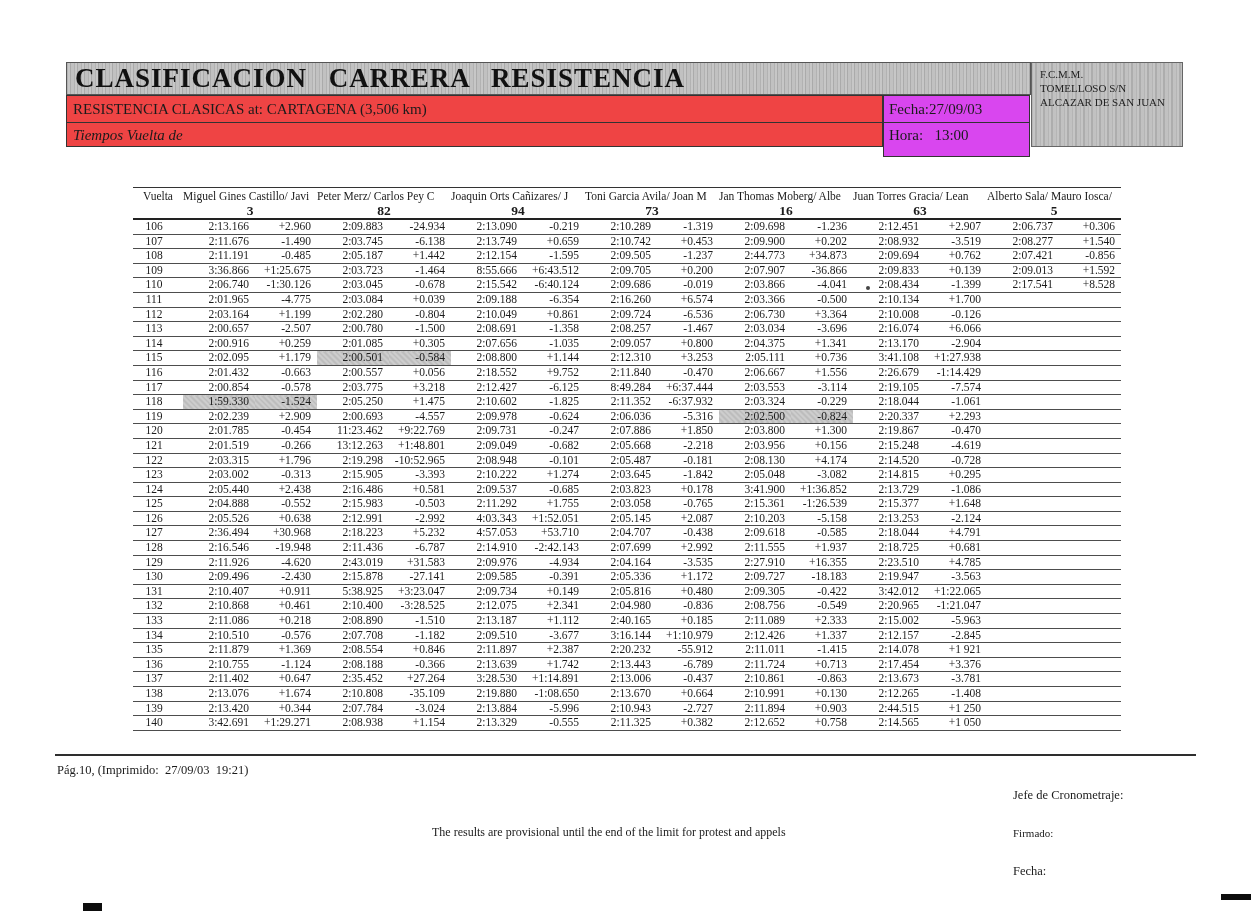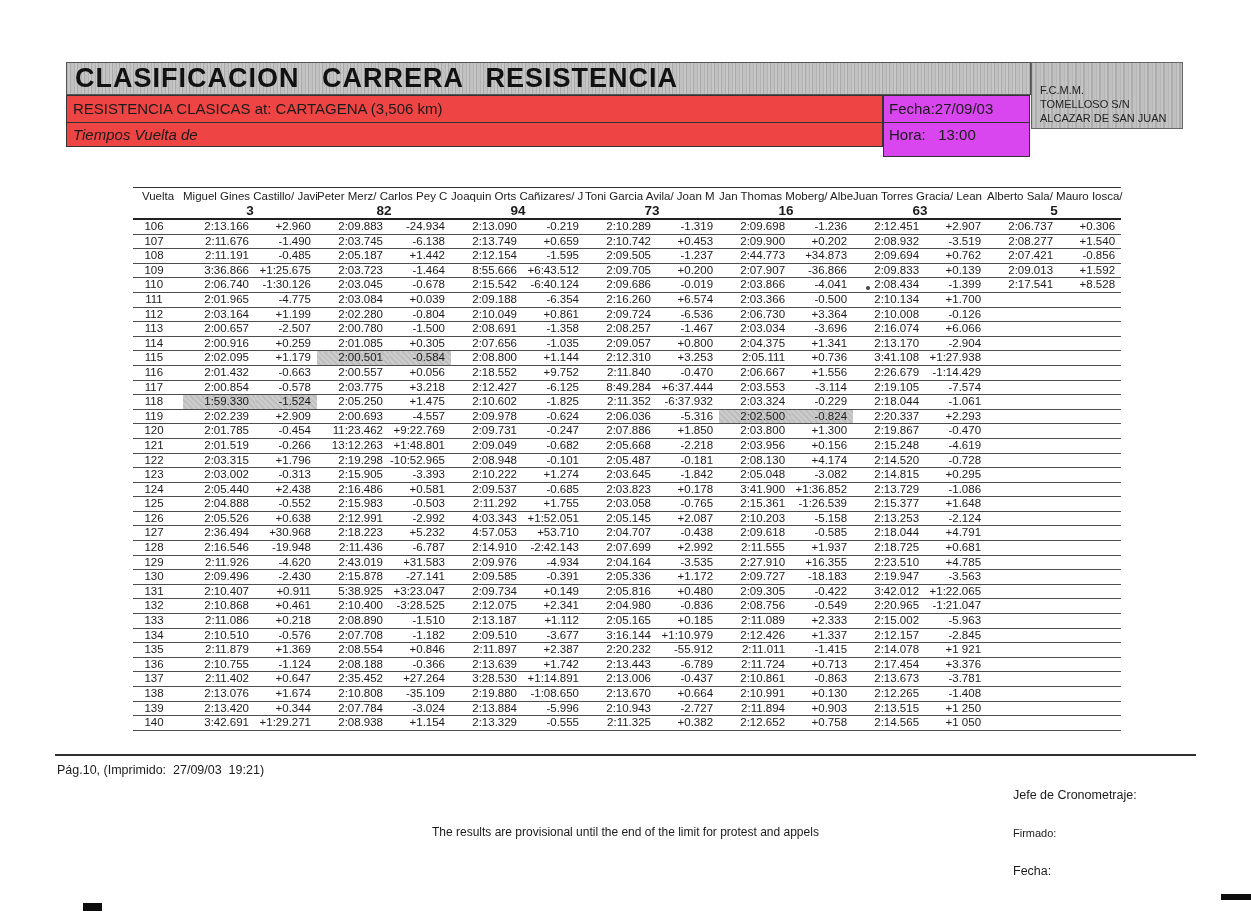--- a/index.html
+++ b/index.html
@@ -1,40 +1,40 @@
 <!DOCTYPE html>
 <html><head>
 <meta charset="utf-8">
 <style>
   html,body{margin:0;padding:0;background:#e8e8e8;}
   .page{
     position:relative;width:1251px;height:915px;background:#ffffff;
-    font-family:Liberation Sans, sans-serif;color:#1b1b1b;overflow:hidden;
+    font-family:Liberation Serif, serif;color:#1b1b1b;overflow:hidden;
   }
   
   .title-band{
     position:absolute;left:66px;top:62px;width:965px;height:33px;
     background:
       repeating-linear-gradient(90deg, rgba(0,0,0,.12) 0 1px, rgba(0,0,0,.02) 1px 3px, rgba(0,0,0,.16) 3px 4px, rgba(0,0,0,.05) 4px 7px),
       #cbcbcb;
     border:1px solid #555;box-sizing:border-box;
     display:flex;align-items:center;
   }
   .title-band .title{
     font-size:27px;font-weight:bold;letter-spacing:1px;word-spacing:14px;
     padding-left:8px;white-space:nowrap;color:#111;
     transform:scaleY(1.04);transform-origin:left center;
   }
   .org-box{
-    position:absolute;left:1031px;top:62px;width:152px;height:67px;
+    position:absolute;left:1031px;top:62px;width:152px;height:85px;
     background:
       repeating-linear-gradient(90deg, rgba(0,0,0,.10) 0 1px, rgba(0,0,0,.02) 1px 3px, rgba(0,0,0,.14) 3px 5px, rgba(0,0,0,.04) 5px 8px),
       #c9c9c9;
     border:1px solid #666;box-sizing:border-box;
-    font-size:11px;line-height:14px;padding:20px 4px 0 8px;color:#222;
+    font-size:11px;line-height:14px;padding:4px 4px 0 8px;color:#222;
   }
   .sub-box{
     position:absolute;left:66px;top:95px;width:817px;height:52px;
     border:1px solid #333;box-sizing:border-box;background:#ef4444;
   }
   .sub-box .row1{
     height:26px;line-height:26px;border-bottom:1px solid #333;
     font-size:15px;padding-left:6px;white-space:nowrap;
   }
   .sub-box .row2{
@@ -607,21 +607,21 @@
           <td class="delta"></td>
         </tr>
         <tr>
           <td class="vuelta">133</td>
           <td class="time">2:11.086</td>
           <td class="delta">+0.218</td>
           <td class="time">2:08.890</td>
           <td class="delta">-1.510</td>
           <td class="time">2:13.187</td>
           <td class="delta">+1.112</td>
-          <td class="time">2:05.165</td>
+          <td class="time">2:40.165</td>
           <td class="delta">+0.185</td>
           <td class="time">2:11.089</td>
           <td class="delta">+2.333</td>
           <td class="time">2:15.002</td>
           <td class="delta">-5.963</td>
           <td class="time"></td>
           <td class="delta"></td>
         </tr>
         <tr>
           <td class="vuelta">134</td>
@@ -713,21 +713,21 @@
           <td class="time">2:13.420</td>
           <td class="delta">+0.344</td>
           <td class="time">2:07.784</td>
           <td class="delta">-3.024</td>
           <td class="time">2:13.884</td>
           <td class="delta">-5.996</td>
           <td class="time">2:10.943</td>
           <td class="delta">-2.727</td>
           <td class="time">2:11.894</td>
           <td class="delta">+0.903</td>
-          <td class="time">2:13.515</td>
+          <td class="time">2:44.515</td>
           <td class="delta">+1 250</td>
           <td class="time"></td>
           <td class="delta"></td>
         </tr>
         <tr>
           <td class="vuelta">140</td>
           <td class="time">3:42.691</td>
           <td class="delta">+1:29.271</td>
           <td class="time">2:08.938</td>
           <td class="delta">+1.154</td>

